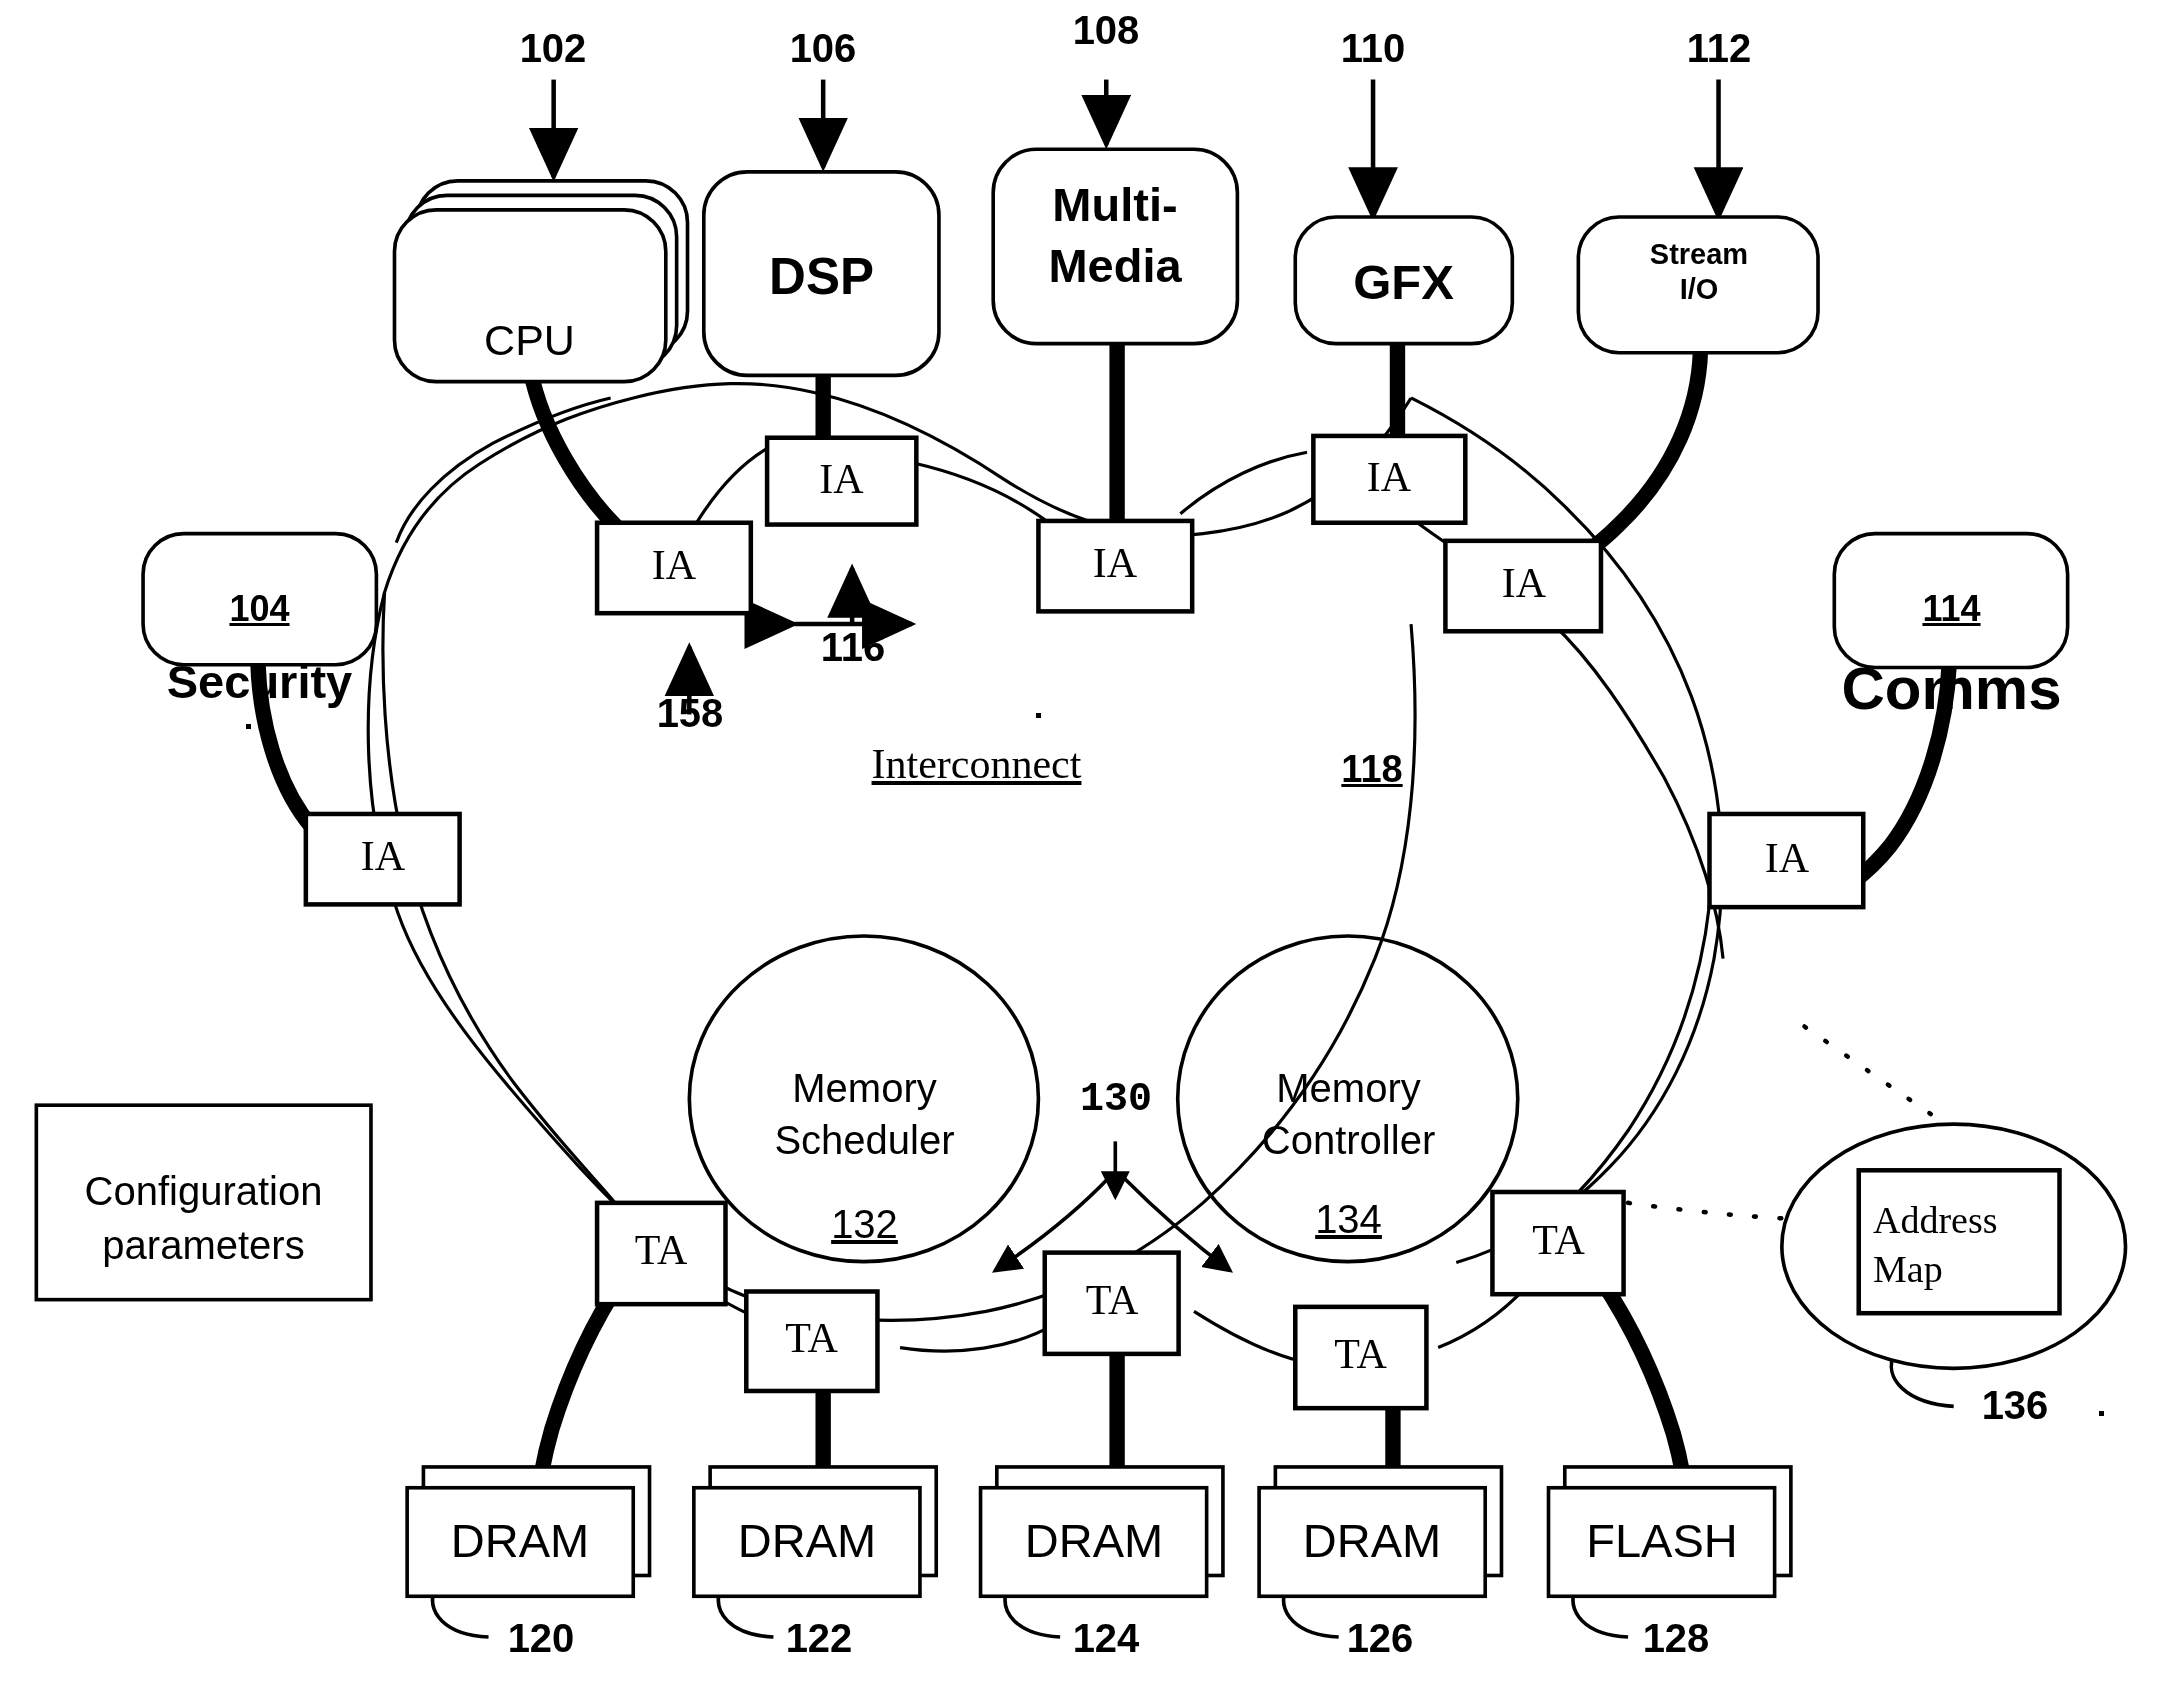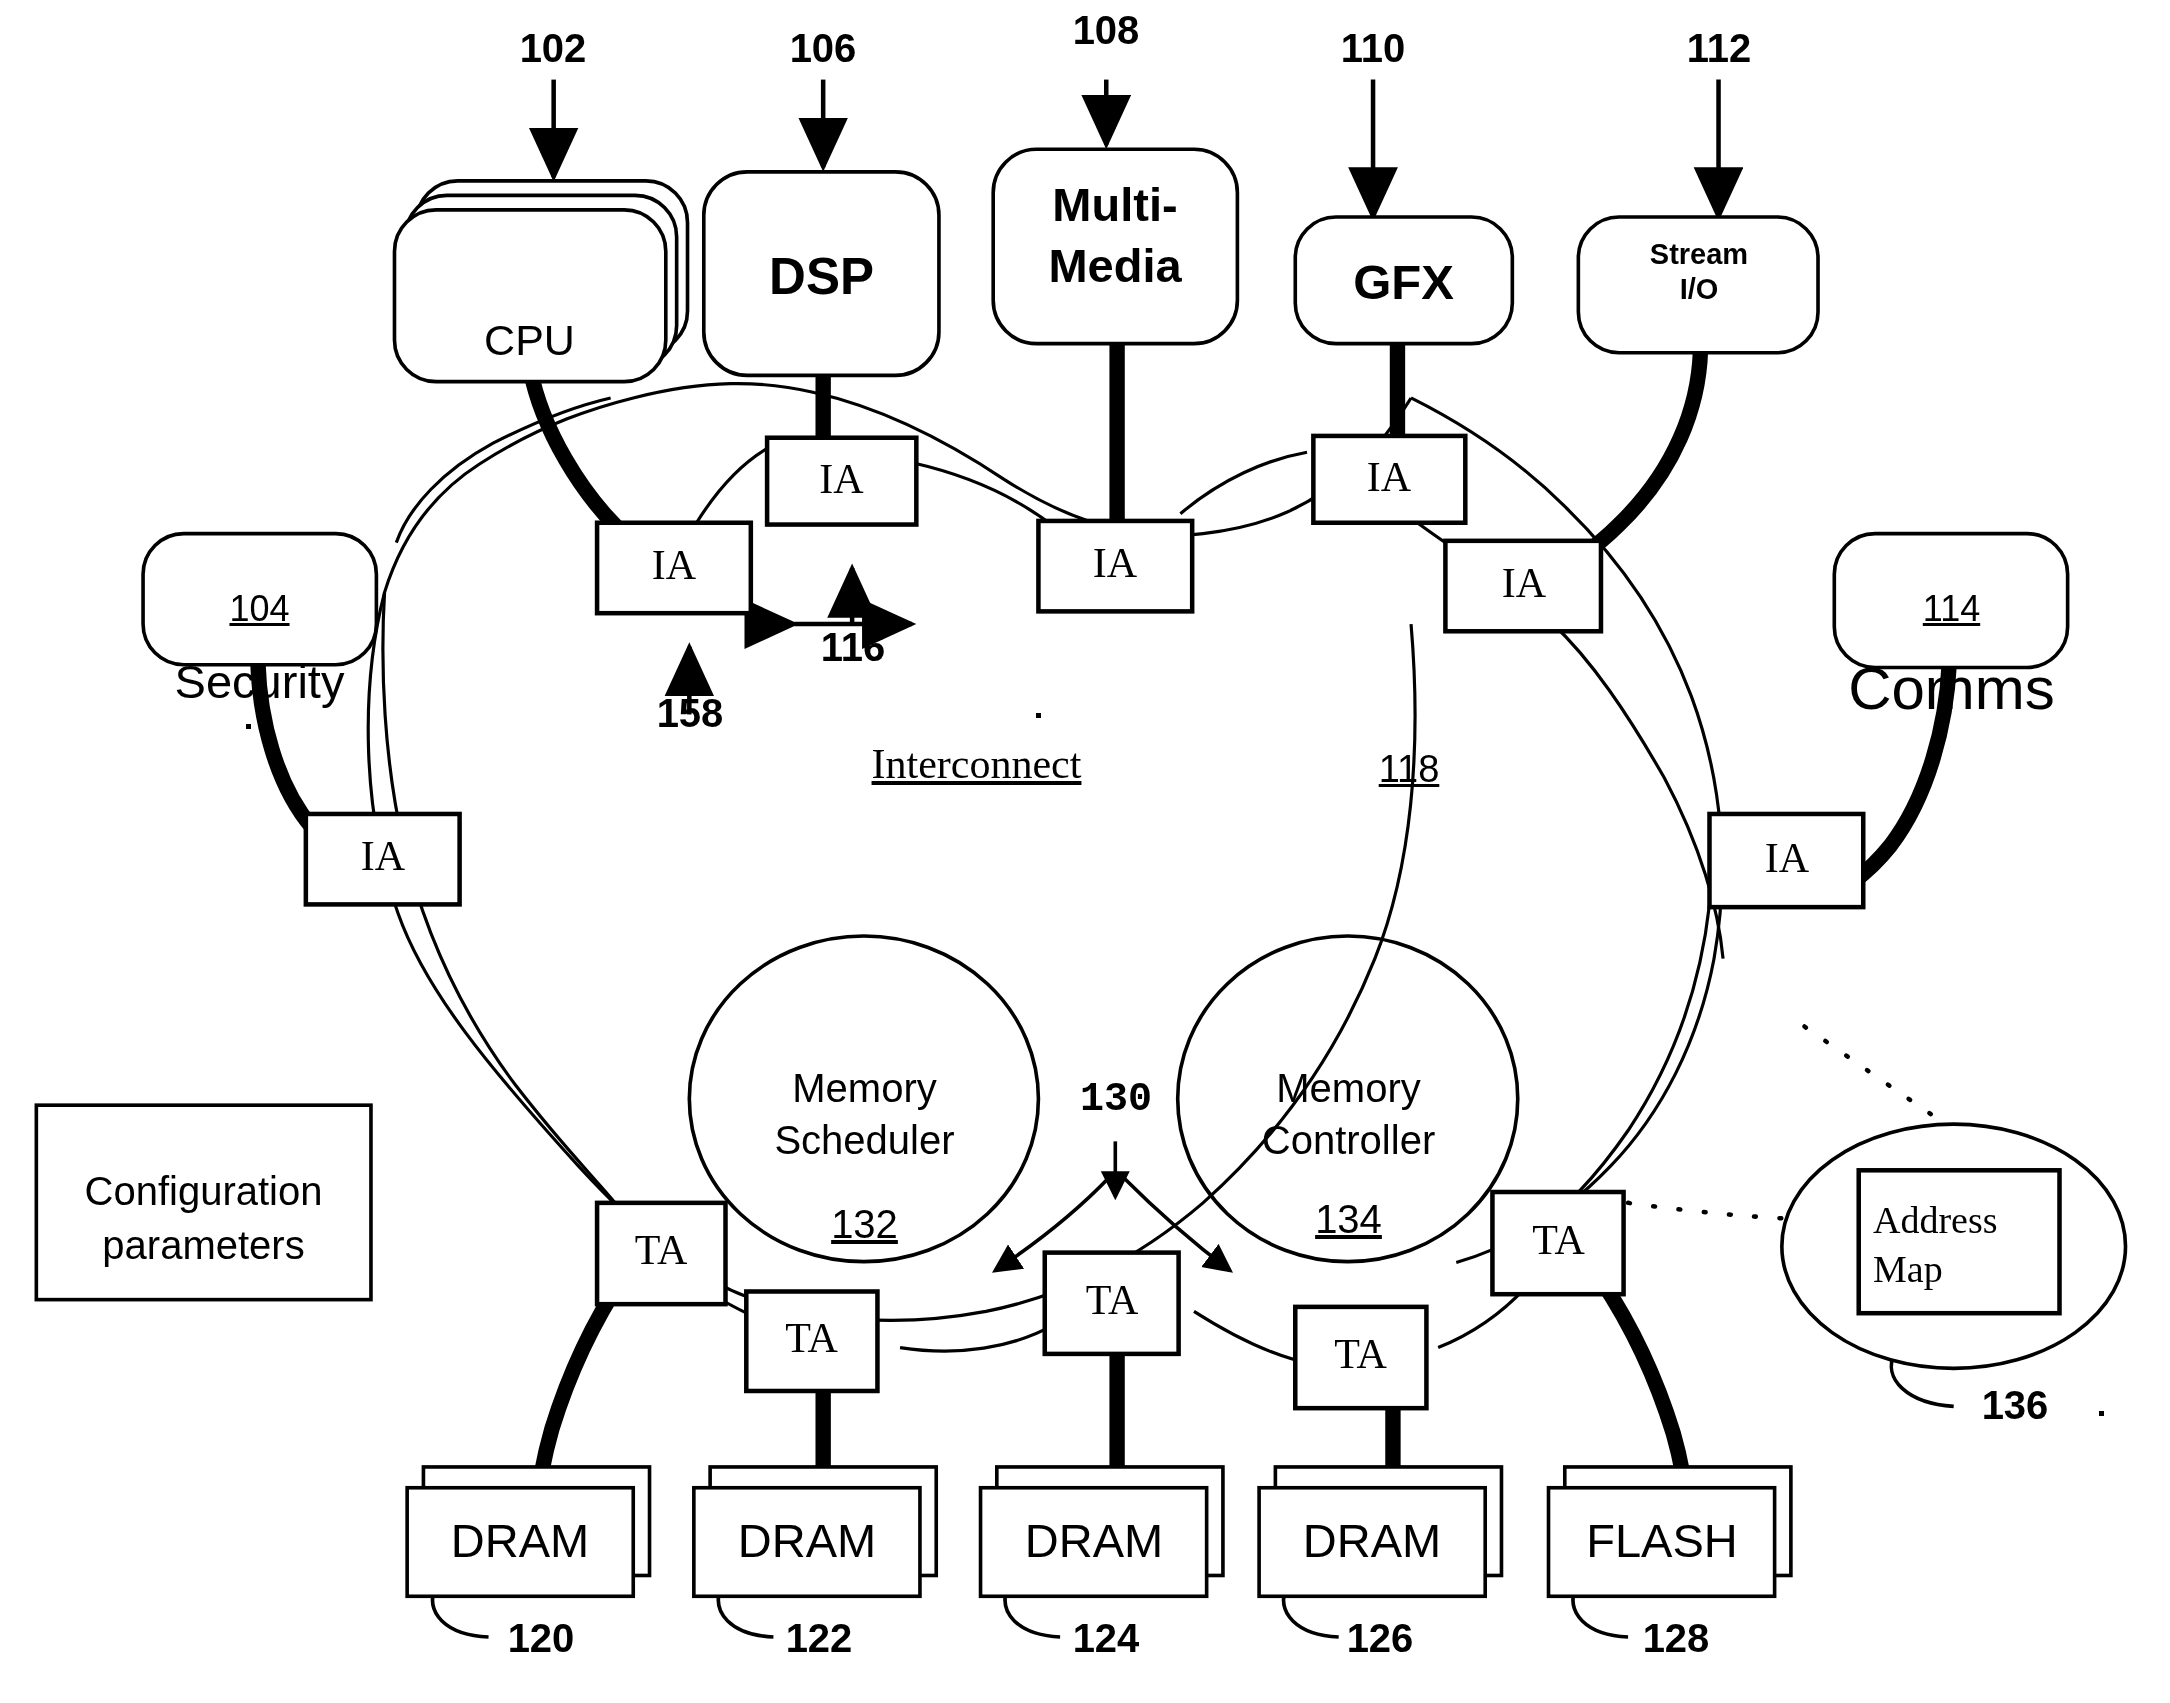--- a/index.html
+++ b/index.html
@@ -25,21 +25,21 @@
   }
   .label {
     position: absolute;
     color: #000000;
     text-align: center;
     line-height: 1.08;
     white-space: pre;
     pointer-events: none;
   }
   .sans  { font-family: "Liberation Sans", sans-serif; }
-  .b     { font-weight: normal; }
+  .b     { font-weight: bold; }
   .ul    { text-decoration: underline; }
   
   .refnum {
     font-family: "Liberation Sans", sans-serif;
     font-weight: bold;
     font-size: 40px;
   }
   .boxlabel-serif { font-family: Liberation Sans, sans-serif; font-size: 43px; margin-top: 48px; }
   .ia-label { font-family: "Liberation Serif", serif; font-size: 42px; }
   .unit-label { font-family: "Liberation Sans", sans-serif; font-weight: bold; font-size: 45px; }
@@ -265,21 +265,21 @@
   <div class="label ia-label" style="left:746px; top:1316px; width:131px;">TA</div>
   <div class="label ia-label" style="left:1045px; top:1278px; width:134px;">TA</div>
   <div class="label ia-label" style="left:1295px; top:1332px; width:131px;">TA</div>
   <div class="label ia-label" style="left:1493px; top:1218px; width:131px;">TA</div>
 
   <div class="label refnum" style="left:647px; top:692px; width:86px;">158</div>
 
   <div class="label refnum" style="left:810px; top:626px; width:86px;">116</div>
 
   <div class="label interconnect-label" style="left:841px; top:742px; width:271px;">Interconnect</div>
-  <div class="label sans b ul" style="left:1359px; top:749px; width:100px; font-size:38px;">118</div>
+  <div class="label sans b ul" style="left:1322px; top:749px; width:100px; font-size:38px;">118</div>
 
   <div class="label" style="left:715px; top:1031px; width:299px;">
     <div class="mem-label" style="line-height:1.30;">Memory
 Scheduler</div>
     <div class="sans ul" style="font-size:40px; margin-top:5.4px;">132</div>
   </div>
 
   <div class="label" style="left:1199px; top:1031px; width:299px;">
     <div class="mem-label" style="line-height:1.30;">Memory
 Controller</div>

